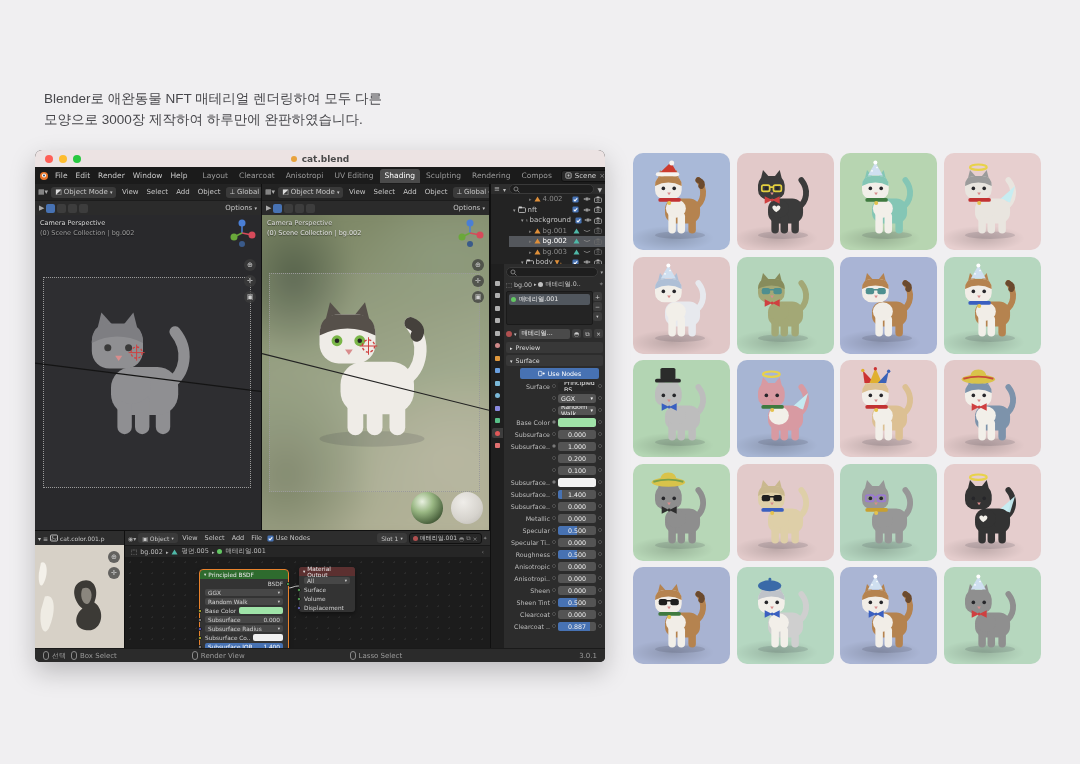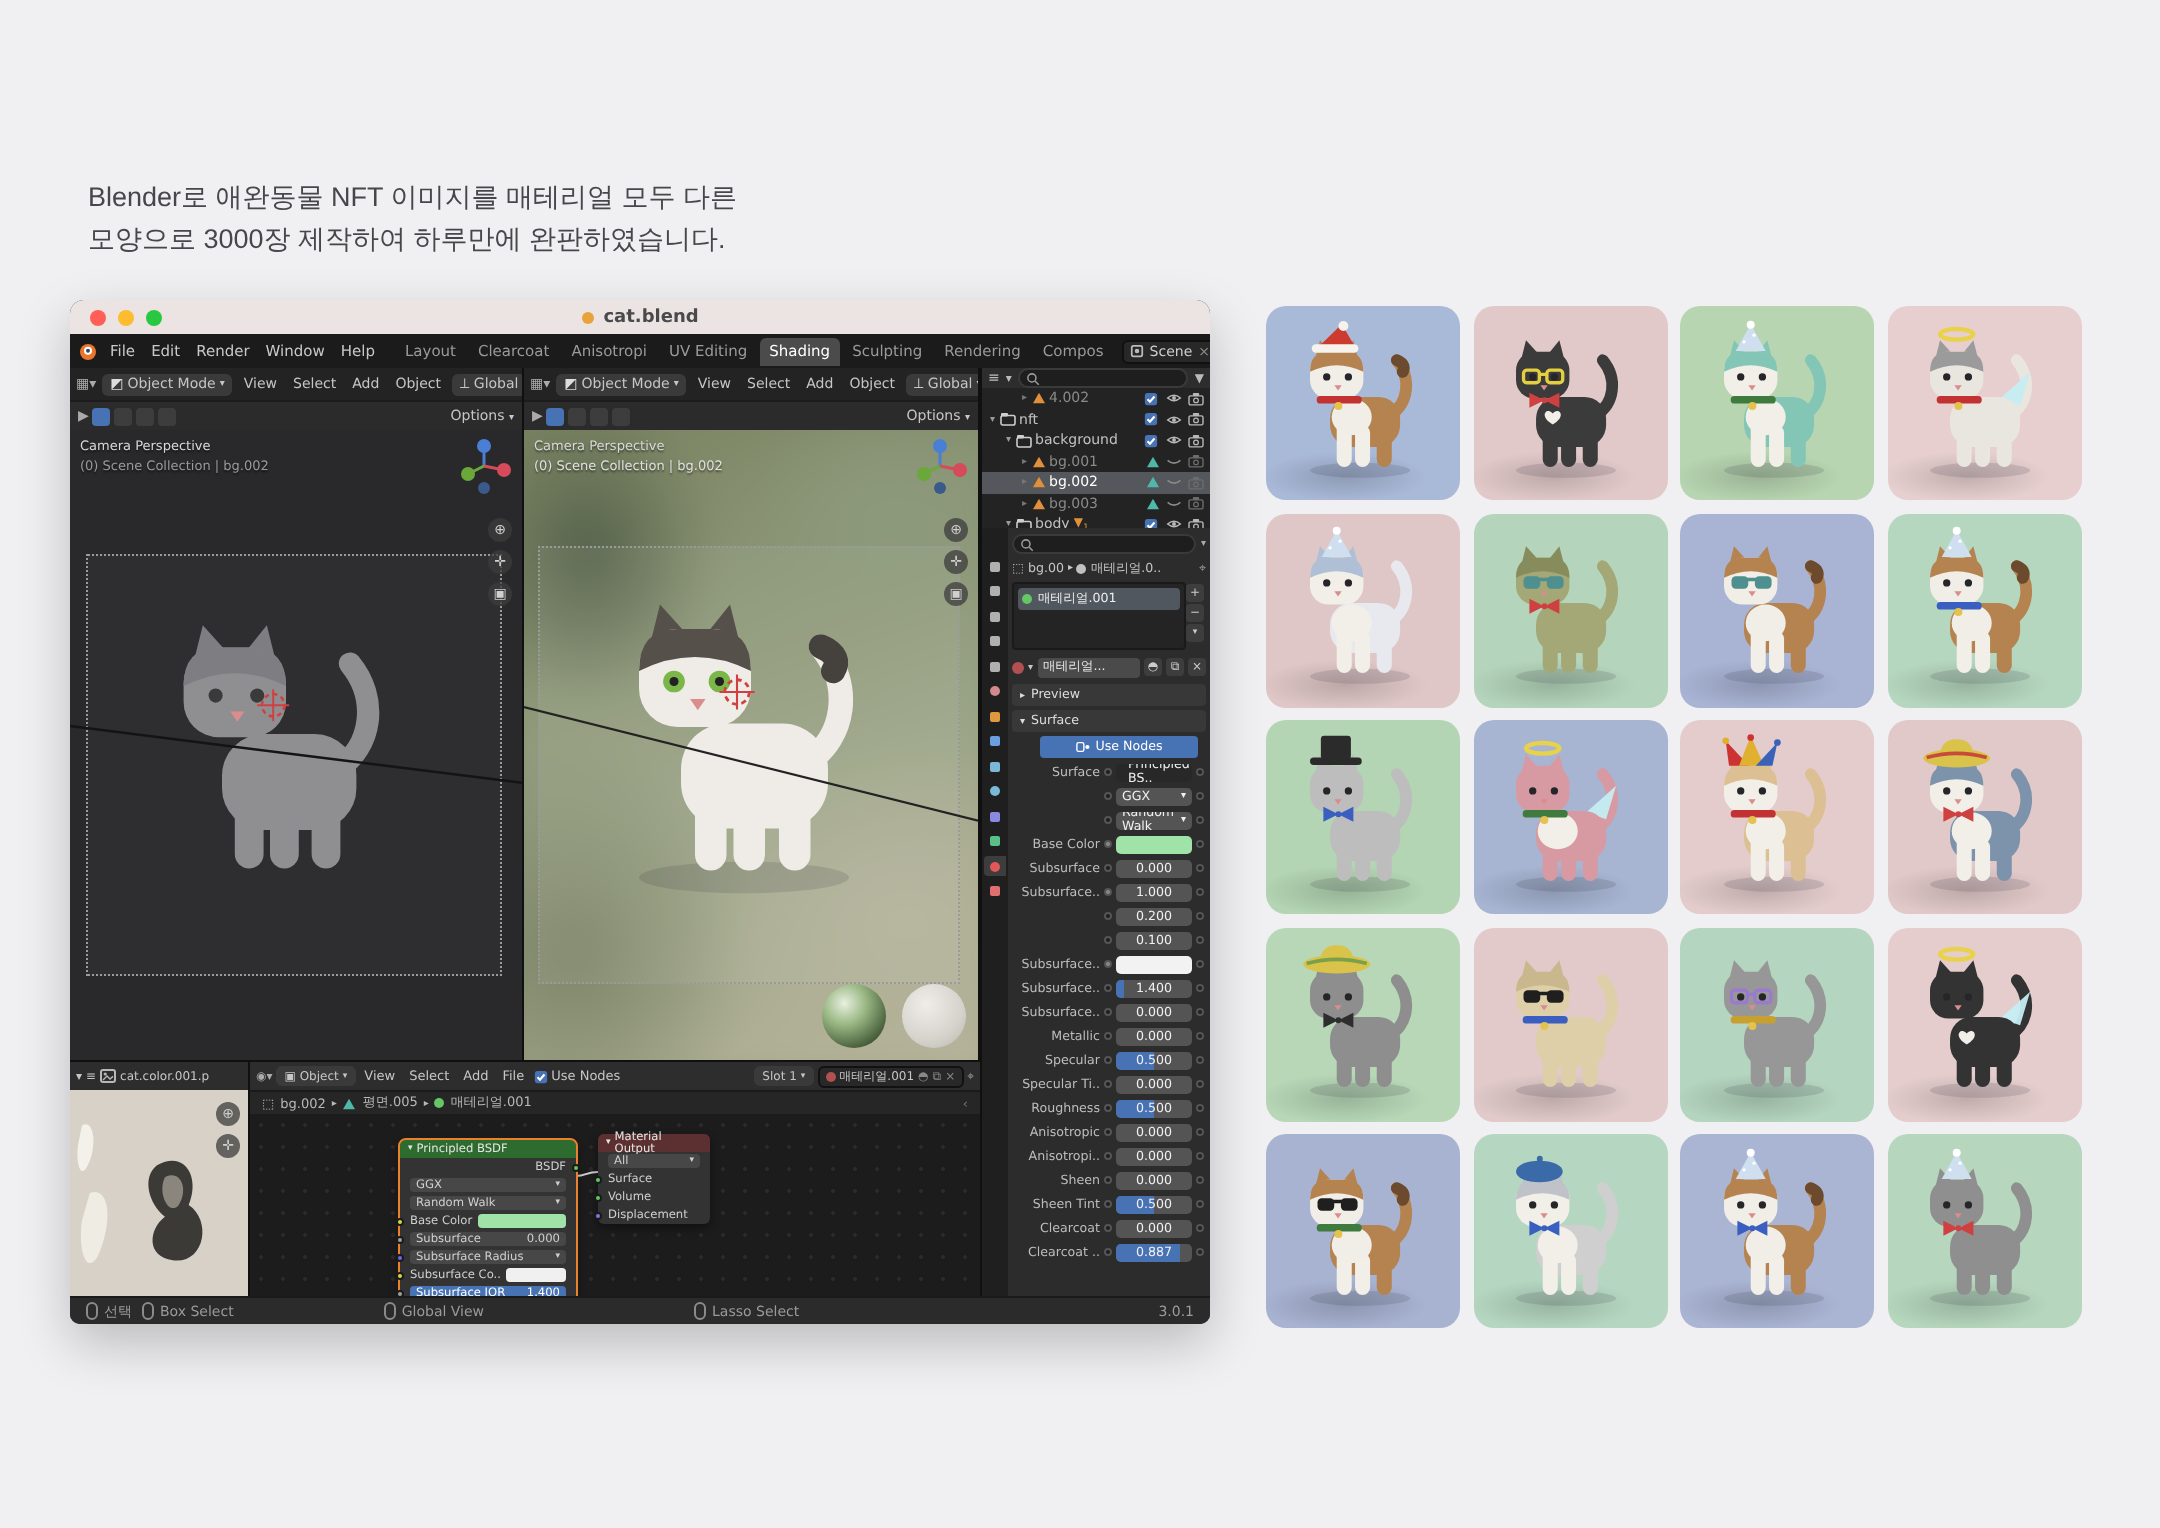--- a/index.html
+++ b/index.html
@@ -95,21 +95,21 @@
   .nfield.hl { background:#4772b3; color:#fff; }
   .nfield .sp { flex:1; }
   .nsock { position:absolute; width:4px; height:4px; border-radius:50%; top:2.5px; border:1px solid #1a1a1a; }
   .nsock.l { left:-2px; } .nsock.r { right:-2px; }
   .nswatch { flex:1; height:7px; border-radius:2px; }
 
   .outliner { height:80px; background:#232323; display:flex; flex-direction:column; overflow:hidden; }
   .outl-header { height:15px; background:#2d2d2d; display:flex; align-items:center; gap:3px; padding:0 3px; }
   .srch { flex:1; height:10px; background:#1e1e1e; border:1px solid #3a3a3a; border-radius:5px;
           display:flex; align-items:center; padding:0 3px; gap:2px; }
-  .outl-rows { flex:1; font-size:7px; color:#c2c2c2; }
+  .outl-rows { flex:1; font-size:7px; color:#c2c2c2;padding-left:18px; }
   .orow { display:flex; align-items:center; height:10.5px; padding-right:3px; gap:2px; }
   .orow.sel { background:#54575c; color:#fff; }
   .orow.dim { color:#8a8a8a; }
   .orow .sp { flex:1; }
   .props { flex:1; display:flex; background:#2c2c2c; overflow:hidden; }
   .ptab-strip { width:13px; background:#1f1f1f; display:flex; flex-direction:column; align-items:center;
                 padding-top:14px; gap:2.5px; }
   .ptab { width:11px; height:10px; border-radius:2px 0 0 2px; display:flex; align-items:center; justify-content:center; }
   .ptab.active { background:#3d3d3d; }
   .ptab i { display:block; width:5px; height:5px; border-radius:1px; }
@@ -155,21 +155,21 @@
   .tile::after { content:""; position:absolute; inset:0;
      background:radial-gradient(60px 18px at 40% 88%, rgba(0,0,0,.16), transparent 70%); }
   .tile svg { position:absolute; left:7%; top:5%; width:86%; height:92%; z-index:1; }
 </style>
 </head>
 <body>
 
 <div class="page">
 
   <p class="subtitle">
-    <span>Blender로 애완동물 NFT 이미지를 매테리얼 모두 다른</span><br>
+    <span>Blender로 애완동물 NFT 매테리얼 렌더링하여 모두 다른</span><br>
     <span>모양으로 3000장 제작하여 하루만에 완판하였습니다.</span>
   </p>
 
   <div class="bwin">
 
     <div class="titlebar">
       <div class="tl">
         <span style="background:#ff5f57"></span>
         <span style="background:#febc2e"></span>
         <span style="background:#28c840"></span>
@@ -985,21 +985,21 @@
         <span class="sb-item" style="">
        <span class="mouse-ico"></span>
           <span>선택</span>
         </span>
         <span class="sb-item" style="">
        <span class="mouse-ico"></span>
           <span>Box Select</span>
         </span>
         <span class="sb-item" style="margin-left:70px">
        <span class="mouse-ico"></span>
-          <span>Global View</span>
+          <span>Render View</span>
         </span>
         <span class="sb-item" style="margin-left:100px">
        <span class="mouse-ico"></span>
           <span>Lasso Select</span>
         </span>
         <span style="flex:1"></span>
         <span>3.0.1</span>
       </div>
   </div>
 

